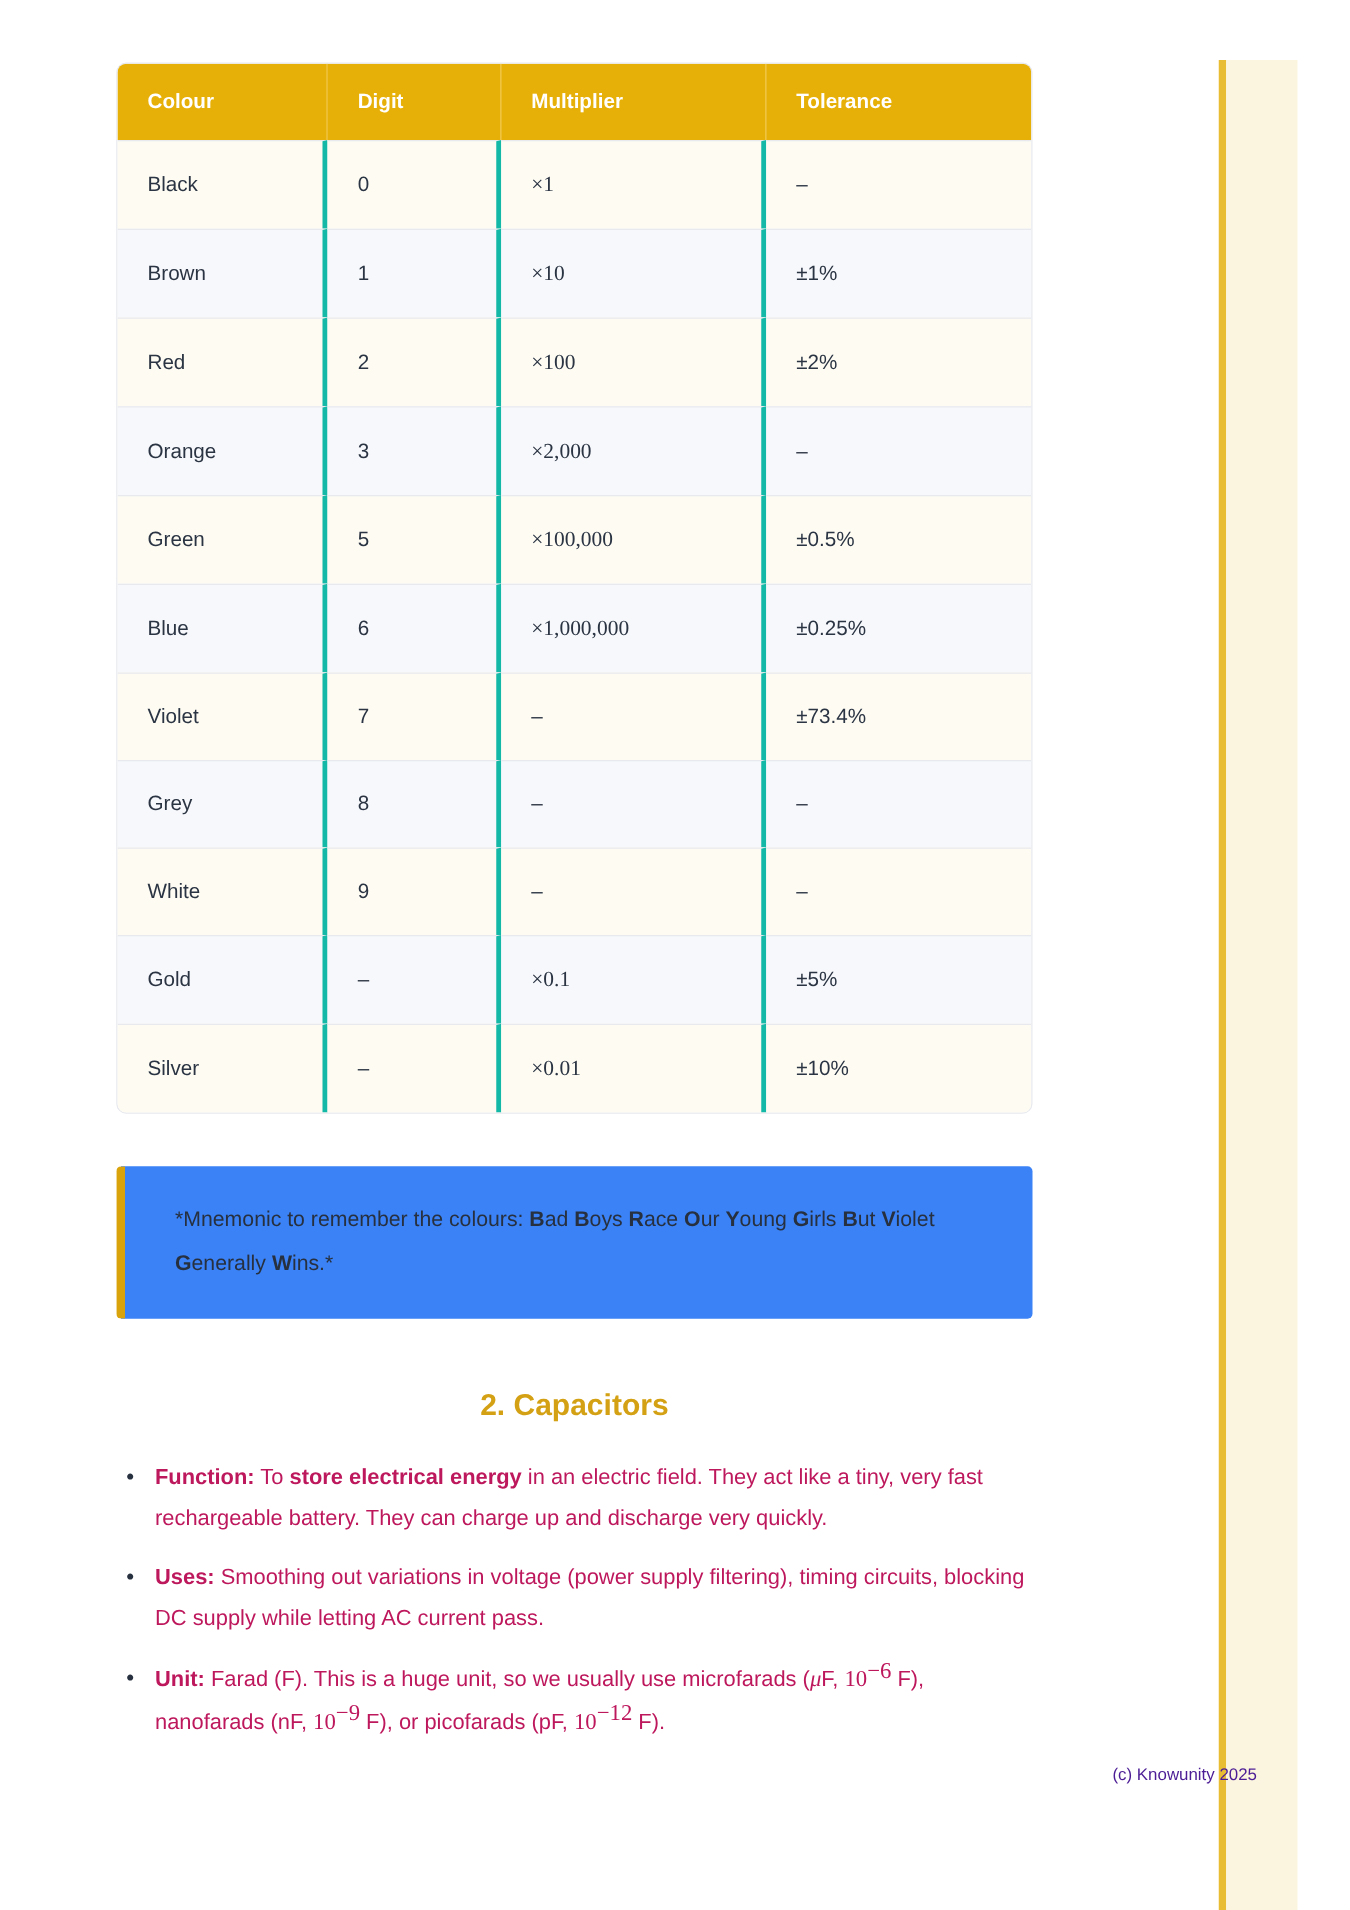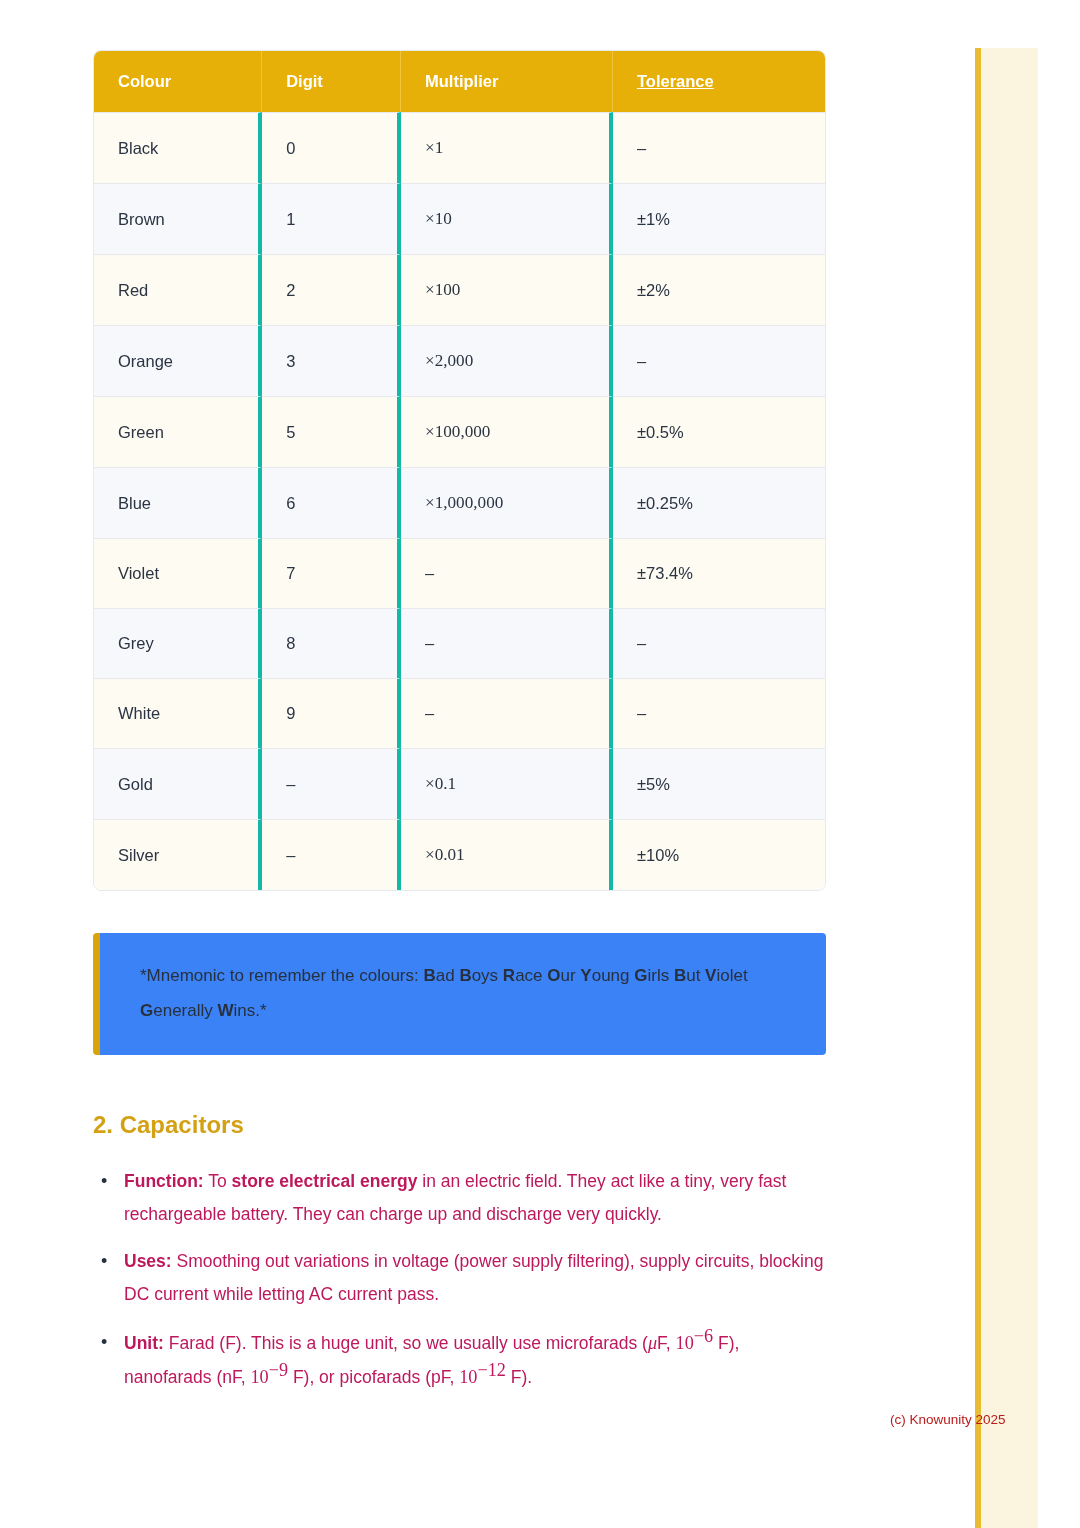--- a/index.html
+++ b/index.html
@@ -49,21 +49,21 @@
     font-size: 16.5px;
   }
   table.colour-table th {
     background: #e7b008;
     color: #ffffff;
     font-weight: bold;
     text-align: left;
     padding: 21px 24px;
     border-right: 1px solid #f0c43e;
   }
-  table.colour-table th:last-child { border-right: none; text-decoration: underline; }
+  table.colour-table th:last-child { border-right: none; }
   table.colour-table td {
     padding: 25px 24px;
     border-top: 1px solid #e7e9ee;
     border-right: 4px solid #14b8a6;
     color: #2b3443;
   }
   table.colour-table td:last-child { border-right: none; }
   table.colour-table tr:nth-child(odd) td { background: #fdfbf2; }
   table.colour-table tr:nth-child(even) td { background: #f6f8fb; }
   table.colour-table col.c1 { width: 23%; }
@@ -91,20 +91,21 @@
     font-size: 17px;
     line-height: 2.05;
     color: #27303f;
   }
   
   .section-title {
     margin-top: 56px;
     color: #d4a114;
     font-size: 24px;
     font-weight: bold;
+    text-align: center;
   }
   ul.bullets {
     margin-top: 26px;
     list-style: none;
   }
   ul.bullets li {
     position: relative;
     padding-left: 31px;
     margin-bottom: 15px;
     font-size: 17.5px;
@@ -118,21 +119,21 @@
     top: 0;
     color: #27303f;
     font-size: 18px;
   }
   
   .copyright {
     position: absolute;
     left: 890px;
     top: 1412px;
     font-size: 13.5px;
-    color: #b91c1c;
+    color: #4c1d95;
     z-index: 2;
   }
 </style>
 </head>
 <body>
 
 <div class="page">
 
   <div class="edge-line"></div>
   <div class="edge-strip"></div>
@@ -225,21 +226,21 @@
     </table>
 
     <div class="callout">
       <span><span>*Mnemonic to remember the colours: </span><span class="b">B</span><span>ad </span><span class="b">B</span><span>oys </span><span class="b">R</span><span>ace </span><span class="b">O</span><span>ur </span><span class="b">Y</span><span>oung </span><span class="b">G</span><span>irls </span><span class="b">B</span><span>ut </span><span class="b">V</span><span>iolet </span><span class="b">G</span><span>enerally </span><span class="b">W</span><span>ins.*</span></span>
     </div>
 
     <h2 class="section-title">2. Capacitors</h2>
 
     <ul class="bullets">
       <li><span class="b">Function:</span><span> To </span><span class="b">store electrical energy</span><span> in an electric field. They act like a tiny, very fast rechargeable battery. They can charge up and discharge very quickly.</span></li>
-      <li><span class="b">Uses:</span><span> Smoothing out variations in voltage (power supply filtering), supply circuits, blocking DC current while letting AC current pass.</span></li>
+      <li><span class="b">Uses:</span><span> Smoothing out variations in voltage (power supply filtering), timing circuits, blocking DC supply while letting AC current pass.</span></li>
       <li><span class="b">Unit:</span><span> Farad (F). This is a huge unit, so we usually use microfarads (</span><span class="math i">μ</span><span>F, </span><span class="math">10</span><sup class="math">−6</sup><span> F), nanofarads (nF, </span><span class="math">10</span><sup class="math">−9</sup><span> F), or picofarads (pF, </span><span class="math">10</span><sup class="math">−12</sup><span> F).</span></li>
     </ul>
 
   </div>
 
   <div class="copyright">(c) Knowunity 2025</div>
 
 </div>
 
 </body></html>

